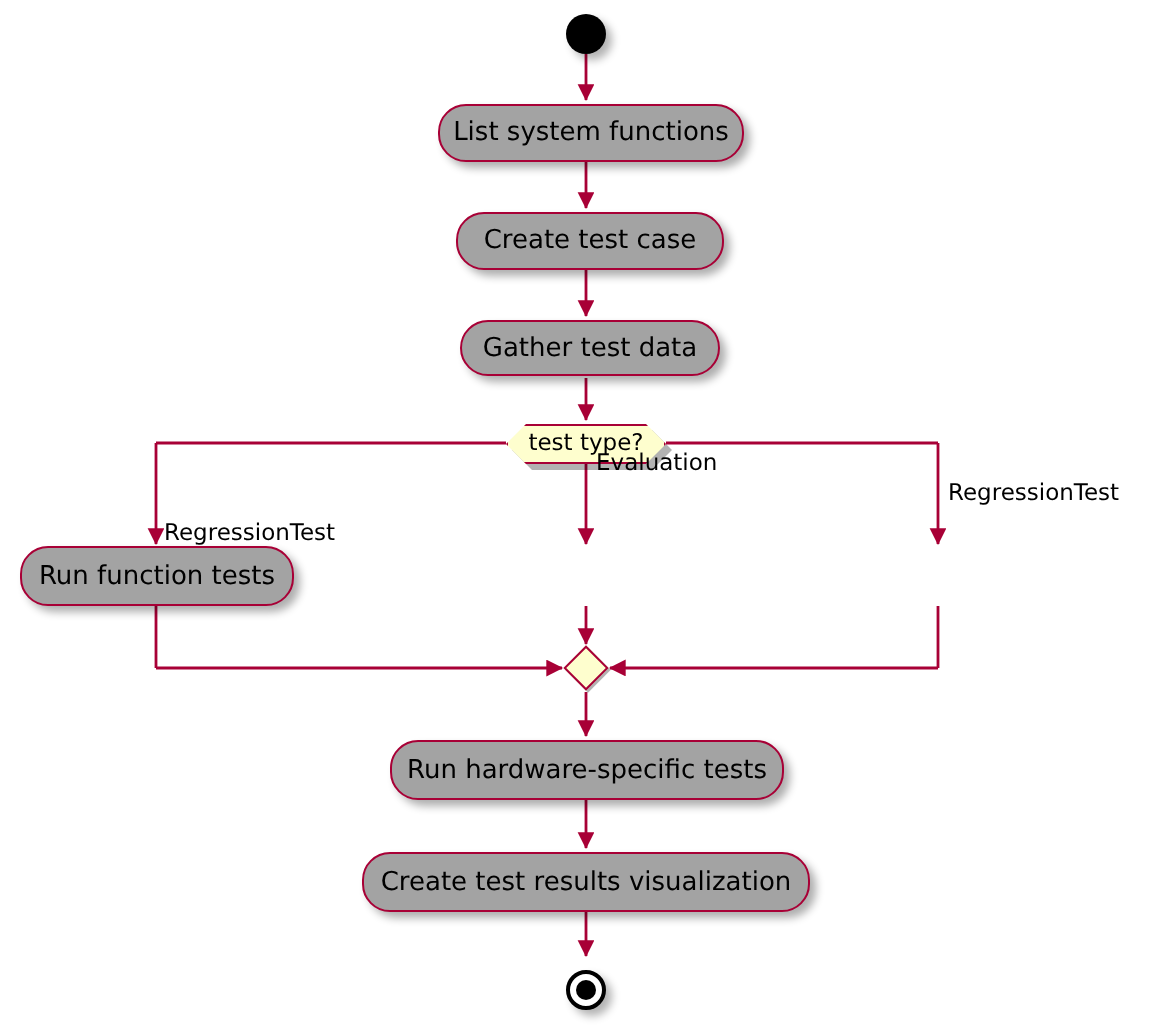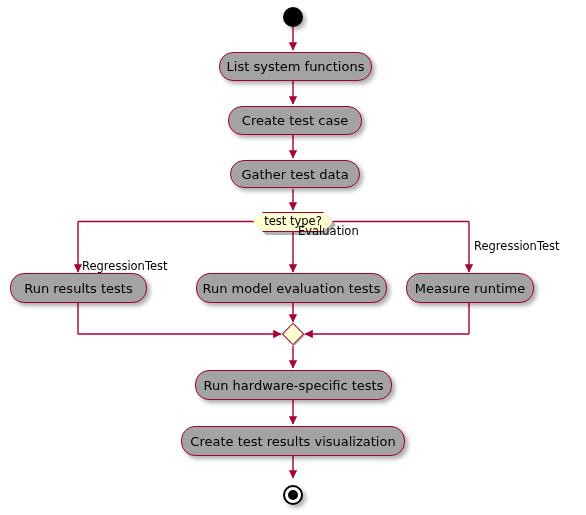--- a/index.html
+++ b/index.html
@@ -158,30 +158,24 @@
   <div class="decision-shadow" style="left:256px;top:215px;width:80px;height:20px;"></div>
   <div class="decision" style="left:253px;top:212px;width:80px;height:20px;">
     <span>test type?</span>
   </div>
 
   <div class="edge-label" style="left:82px;top:241px;margin-top:20px;">RegressionTest</div>
   <div class="edge-label" style="left:298px;top:226px;">Evaluation</div>
   <div class="edge-label" style="left:474px;top:241px;">RegressionTest</div>
 
   <div class="activity" style="left:10px;top:273px;width:137px;height:30px;">
-    <span>Run results tests</span>
+    <span>Run function tests</span>
   </div>
 
-  <div class="activity" style="left:196px;top:273px;width:191px;height:30px;">
-    <span>Run model evaluation tests</span>
-  </div>
 
-  <div class="activity" style="left:406px;top:273px;width:128px;height:30px;">
-    <span>Measure runtime</span>
-  </div>
 
   <div class="merge-shadow" style="left:286px;top:327px;width:16px;height:16px;"></div>
   <div class="merge" style="left:285px;top:326px;width:16px;height:16px;"></div>
 
   <div class="activity" style="left:181px;top:426px;width:224px;height:30px;">
     <span>Create test results visualization</span>
   </div>
 
   <div class="activity" style="left:195px;top:370px;width:197px;height:30px;">
     <span>Run hardware-specific tests</span>

